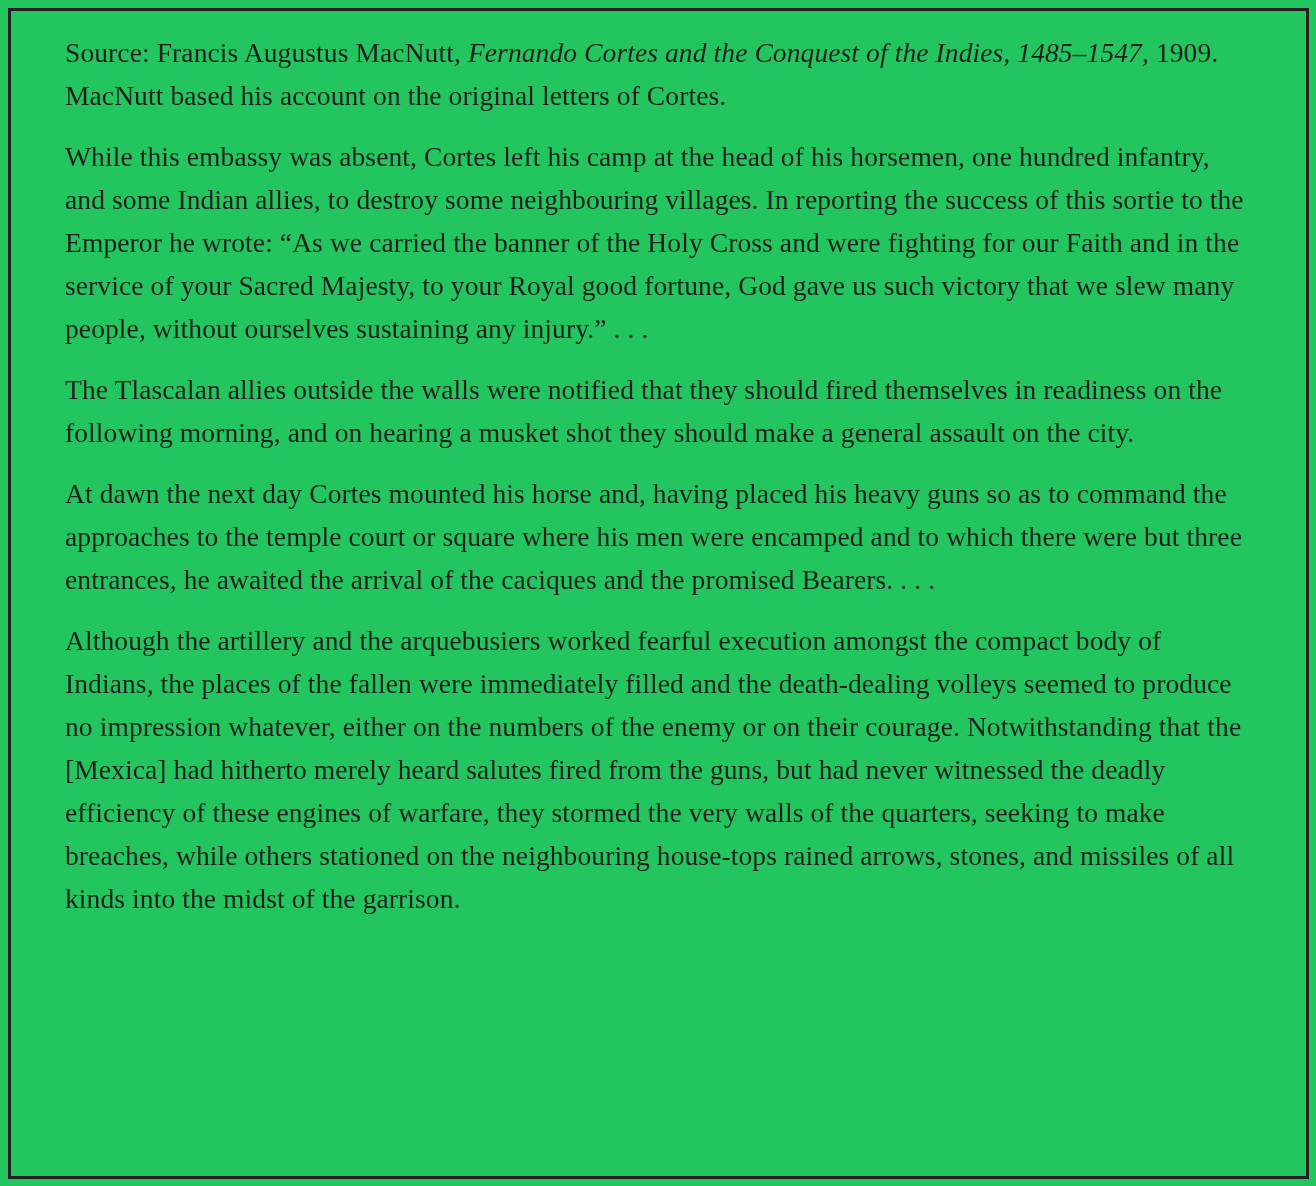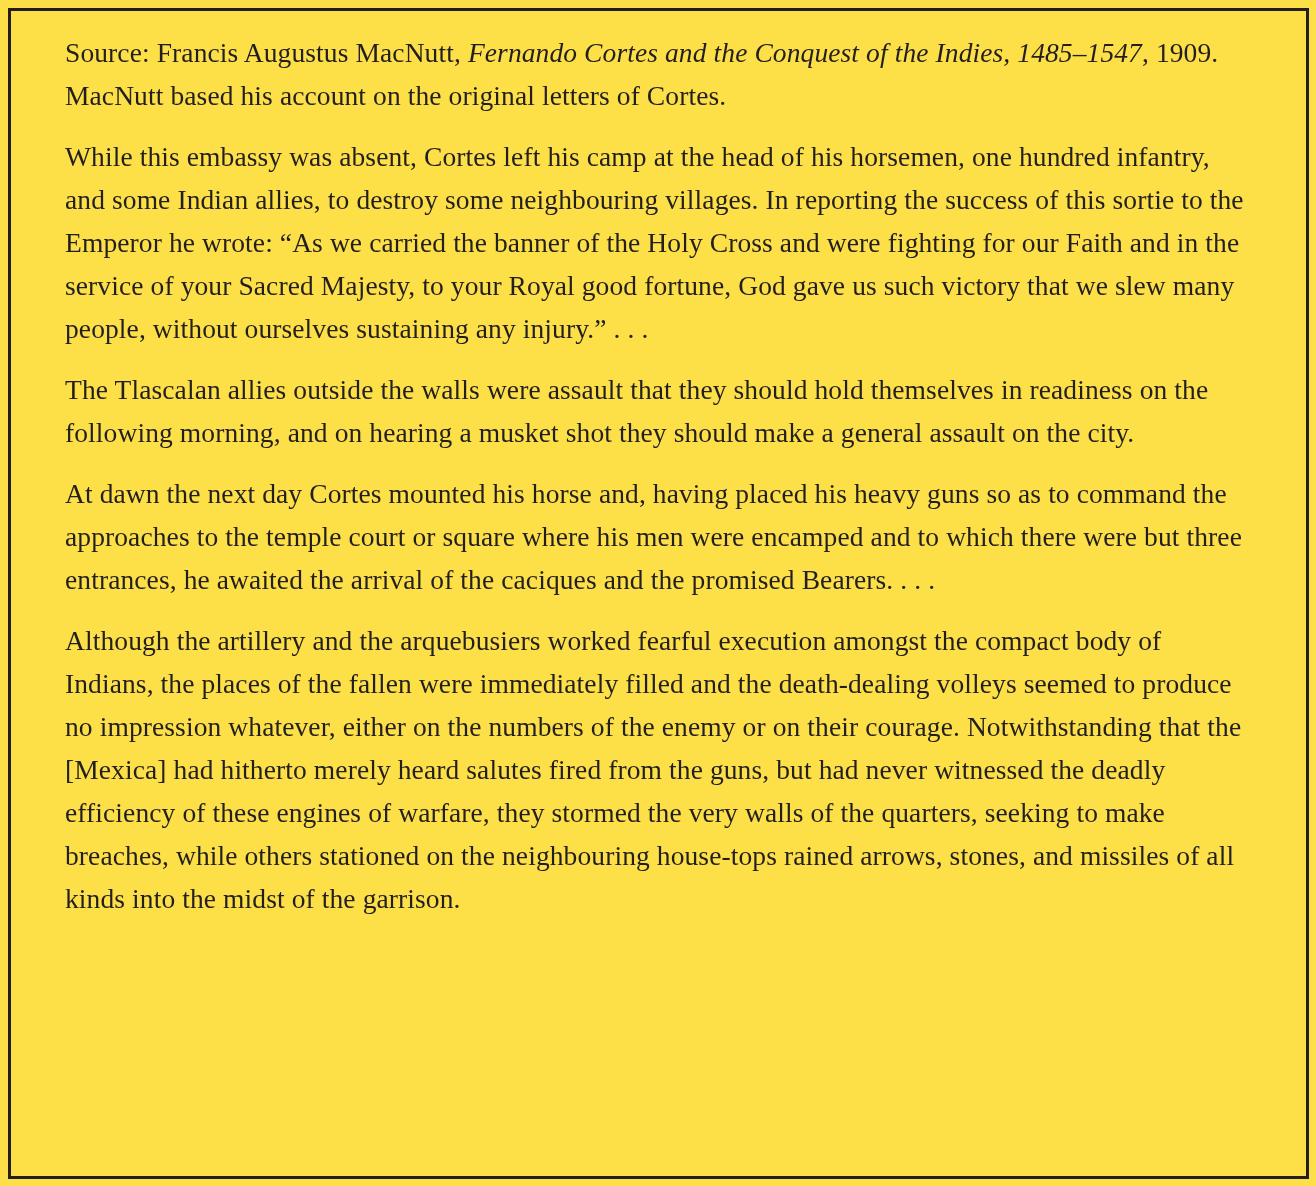--- a/index.html
+++ b/index.html
@@ -4,21 +4,21 @@
 <style>
   html, body {
     margin: 0;
     padding: 0;
     background: #ffffff;
   }
   .page {
     position: relative;
     width: 1316px;
     height: 1186px;
-    background: #fde047;
+    background: #22c55e;
     box-sizing: border-box;
     font-family: "Liberation Serif", "DejaVu Serif", serif;
     color: #231f20;
   }
   .frame {
     position: absolute;
     top: 8px;
     left: 8px;
     right: 7px;
     bottom: 7px;
@@ -45,21 +45,21 @@
 <body>
 
 <div class="page">
   <div class="frame">
     <div class="passage">
 
       <p><span>Source: Francis Augustus MacNutt, </span><span class="italic-title">Fernando Cortes and the Conquest of the Indies, 1485–1547</span><span>, 1909. MacNutt based his account on the original letters of Cortes.</span></p>
 
       <p>While this embassy was absent, Cortes left his camp at the head of his horsemen, one hundred infantry, and some Indian allies, to destroy some neighbouring villages. In reporting the success of this sortie to the Emperor he wrote: “As we carried the banner of the Holy Cross and were fighting for our Faith and in the service of your Sacred Majesty, to your Royal good fortune, God gave us such victory that we slew many people, without ourselves sustaining any injury.” . . .</p>
 
-      <p>The Tlascalan allies outside the walls were assault that they should hold themselves in readiness on the following morning, and on hearing a musket shot they should make a general assault on the city.</p>
+      <p>The Tlascalan allies outside the walls were notified that they should fired themselves in readiness on the following morning, and on hearing a musket shot they should make a general assault on the city.</p>
 
       <p>At dawn the next day Cortes mounted his horse and, having placed his heavy guns so as to command the approaches to the temple court or square where his men were encamped and to which there were but three entrances, he awaited the arrival of the caciques and the promised Bearers. . . .</p>
 
 
       <p>Although the artillery and the arquebusiers worked fearful execution amongst the compact body of Indians, the places of the fallen were immediately filled and the death-dealing volleys seemed to produce no impression whatever, either on the numbers of the enemy or on their courage. Notwithstanding that the [Mexica] had hitherto merely heard salutes fired from the guns, but had never witnessed the deadly efficiency of these engines of warfare, they stormed the very walls of the quarters, seeking to make breaches, while others stationed on the neighbouring house-tops rained arrows, stones, and missiles of all kinds into the midst of the garrison.</p>
 
     </div>
   </div>
 </div>
 

